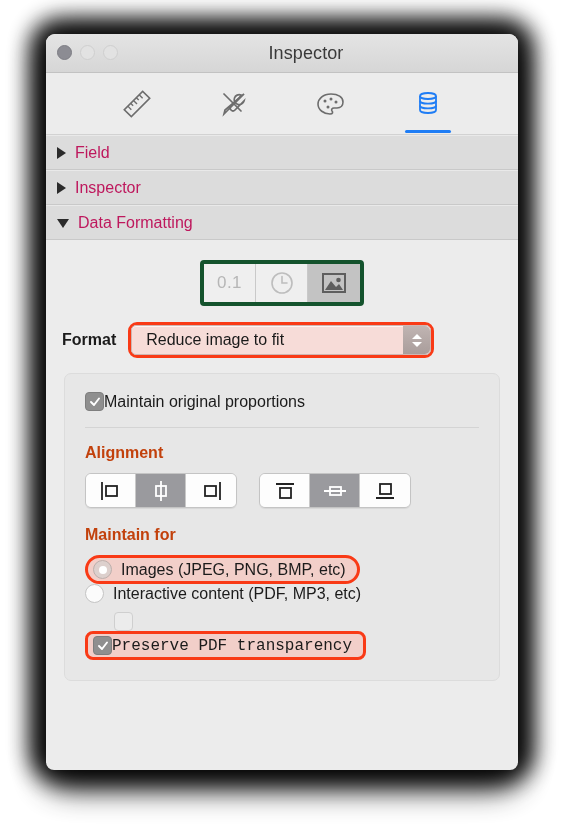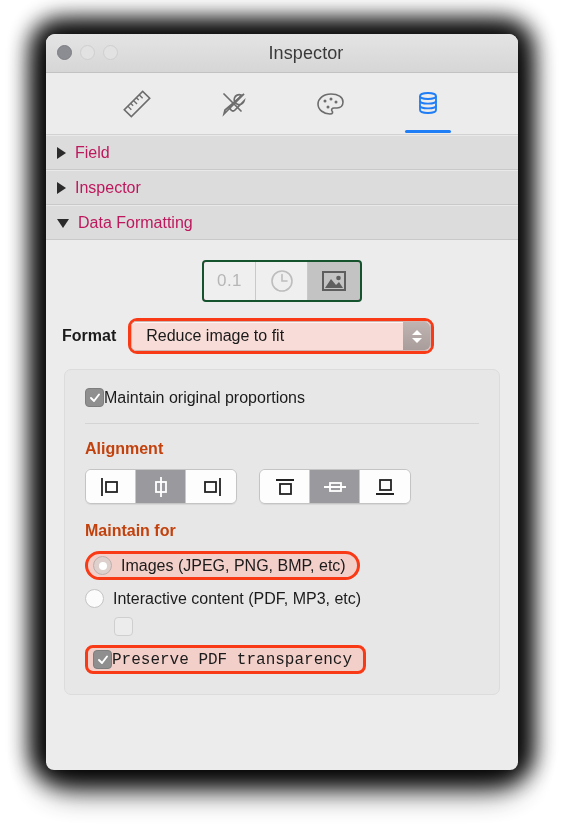--- a/index.html
+++ b/index.html
@@ -163,21 +163,21 @@
   }
 
   
   .fmt-types-wrap {
     display: flex;
     justify-content: center;
     padding: 20px 0 13px 0;
   }
   .fmt-types {
     display: flex;
-    border: 2px solid #14532d;
+    border: 4px solid #14532d;
     border-radius: 4px;
     overflow: hidden;
     background: #be185d;
   }
   .fmt-btn {
     width: 52px;
     height: 38px;
     display: flex;
     align-items: center;
     justify-content: center;
@@ -359,21 +359,21 @@
     display: inline-flex;
     align-items: center;
     border: 3px solid #f93a16;
     border-radius: 17px;
     background: #f2cfc9;
     padding: 2px 11px 2px 5px;
   }
   .hl-pill.sq { border-radius: 8px; font-family: Liberation Mono, monospace; }
 
   .opt-block { margin-top: 18px; }
-  .opt-line { margin-top: 9px; padding-left: 0; }
+  .opt-line { padding-left: 0; }
   .sub-line { margin-top: 9px; padding-left: 29px; }
 </style>
 </head>
 <body>
 
 <div id="stage">
 
   <div class="shadow-halo"></div>
   <div class="shadow-halo2"></div>
 

